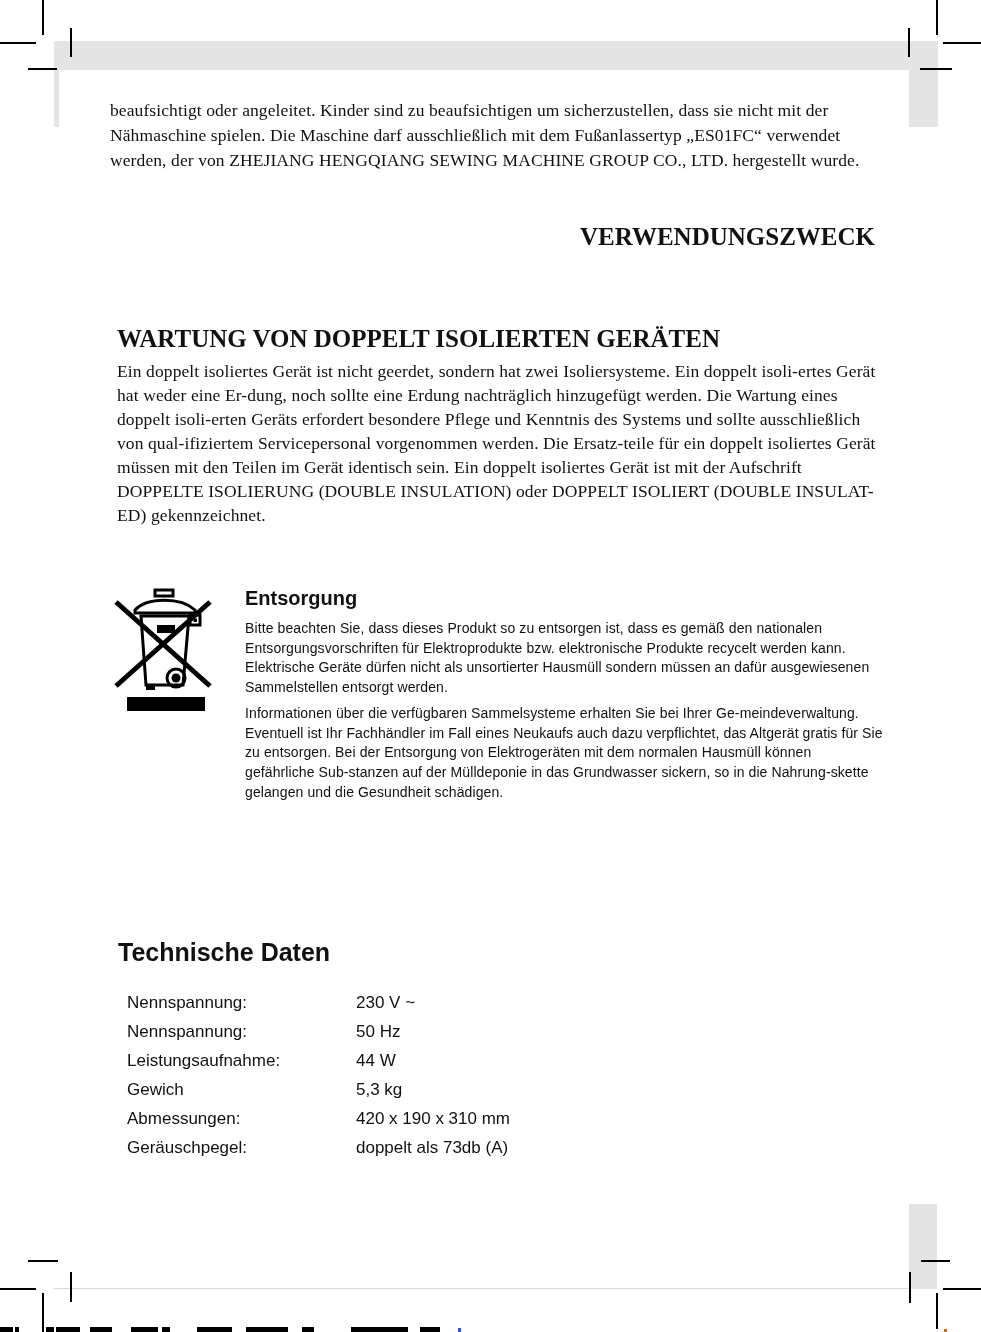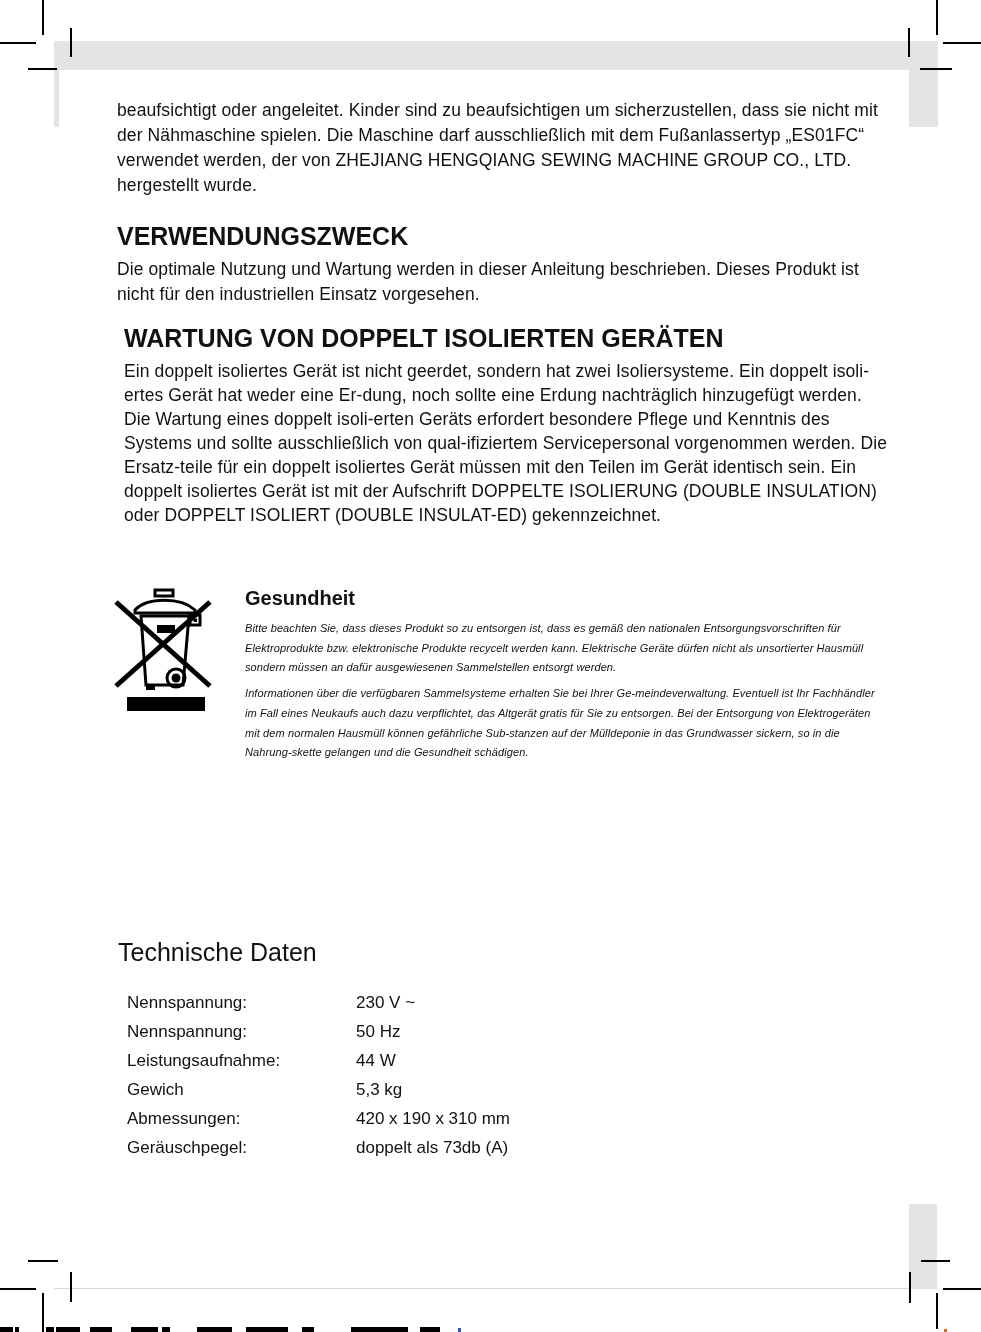--- a/index.html
+++ b/index.html
@@ -11,36 +11,36 @@
     color:#111111;
     overflow:hidden;
   }
   
   .gray { position:absolute; background:#e4e4e4; }
   .mark { position:absolute; background:#000000; }
   .hairline { position:absolute; background:#d9d9d9; height:1px; }
   .artifact { position:absolute; background:#000000; height:5px; }
 
   
-  .content { position:absolute; left:117px; width:765px; }
+  .content { position:absolute; left:110px; width:765px;font-family:Liberation Serif, serif; }
   p { margin:0; }
   .body-text { font-size:17.5px; line-height:25px; letter-spacing:0.1px; }
   .sec-head { font-size:25px; font-weight:bold; line-height:29px; margin:0; }
   .sec-body { font-size:17.5px; line-height:24px; letter-spacing:0.1px; margin-top:6px; }
 
   
   .disposal-icon-wrap { position:absolute; left:113px; top:586px; width:100px; }
   .weee-bar { margin:3px 0 0 14px; width:78px; height:14px; background:#000; }
   .disposal-text { position:absolute; left:245px; top:586px; width:638px; }
   .disposal-head { font-size:20px; font-weight:bold; line-height:24px; margin:0 0 9px 0; }
-  .disposal-para { font-size:11px; line-height:19.7px; letter-spacing:0.1px;font-style:italic; }
+  .disposal-para { font-size:14px; line-height:19.7px; letter-spacing:0.1px; }
   .disposal-para + .disposal-para { margin-top:6px; }
 
   
-  .tech-head { position:absolute; left:118px; top:938px; font-size:25px; font-weight:normal; margin:0; }
+  .tech-head { position:absolute; left:118px; top:938px; font-size:25px; font-weight:bold; margin:0; }
   .tech-table { position:absolute; left:127px; top:988px; display:grid; grid-template-columns:229px auto; font-size:17px; line-height:29px; }
 </style>
 </head>
 <body>
 
 <div class="page">
 
   <div class="gray" style="left:54px; top:41px; width:884px; height:29px;"></div>
   <div class="gray" style="left:54px; top:70px; width:5px; height:57px;"></div>
   <div class="gray" style="left:909px; top:70px; width:29px; height:57px;"></div>
@@ -64,23 +64,22 @@
 
   <div class="mark" style="left:921px; top:1260px; width:29px; height:2px;"></div>
   <div class="mark" style="left:909px; top:1272px; width:2px; height:31px;"></div>
   <div class="mark" style="left:943px; top:1288px; width:38px; height:2px;"></div>
   <div class="mark" style="left:936px; top:1293px; width:2px; height:36px;"></div>
 
   <div class="content" style="top:98px;">
     <p class="body-text">beaufsichtigt oder angeleitet. Kinder sind zu beaufsichtigen um sicherzustellen, dass sie nicht mit der Nähmaschine spielen. Die Maschine darf ausschließlich mit dem Fußanlassertyp „ES01FC“ verwendet werden, der von ZHEJIANG HENGQIANG SEWING MACHINE GROUP CO., LTD. hergestellt wurde.</p>
   </div>
 
-  <div class="content" style="top:222px;">
+  <div class="content" style="top:222px;text-align:right;">
     <h2 class="sec-head">VERWENDUNGSZWECK</h2>
-    <p class="sec-body" style="line-height:25px;">Die optimale Nutzung und Wartung werden in dieser Anleitung beschrieben. Dieses Produkt ist nicht für den industriellen Einsatz vorgesehen.</p>
   </div>
 
   <div class="content" style="top:324px;margin-left:7px;">
     <h2 class="sec-head">WARTUNG VON DOPPELT ISOLIERTEN GERÄTEN</h2>
     <p class="sec-body">Ein doppelt isoliertes Gerät ist nicht geerdet, sondern hat zwei Isoliersysteme. Ein doppelt isoli-ertes Gerät hat weder eine Er-dung, noch sollte eine Erdung nachträglich hinzugefügt werden. Die Wartung eines doppelt isoli-erten Geräts erfordert besondere Pflege und Kenntnis des Systems und sollte ausschließlich von qual-ifiziertem Servicepersonal vorgenommen werden. Die Ersatz-teile für ein doppelt isoliertes Gerät müssen mit den Teilen im Gerät identisch sein. Ein doppelt isoliertes Gerät ist mit der Aufschrift DOPPELTE ISOLIERUNG (DOUBLE INSULATION) oder DOPPELT ISOLIERT (DOUBLE INSULAT-ED) gekennzeichnet.</p>
   </div>
 
   <div class="disposal-icon-wrap">
     <svg width="100" height="104" viewBox="0 0 100 104">
       <g fill="none" stroke="#000" stroke-width="3">
@@ -96,21 +95,21 @@
       <rect x="80.5" y="32.5" width="3.5" height="3.5" fill="#000"></rect>
       <g stroke="#000" stroke-width="5">
         <line x1="3" y1="16" x2="97" y2="100"></line>
         <line x1="97" y1="16" x2="3" y2="100"></line>
       </g>
     </svg>
     <div class="weee-bar"></div>
   </div>
 
   <div class="disposal-text">
-    <h3 class="disposal-head">Gesundheit</h3>
+    <h3 class="disposal-head">Entsorgung</h3>
     <p class="disposal-para">Bitte beachten Sie, dass dieses Produkt so zu entsorgen ist, dass es gemäß den nationalen Entsorgungsvorschriften für Elektroprodukte bzw. elektronische Produkte recycelt werden kann. Elektrische Geräte dürfen nicht als unsortierter Hausmüll sondern müssen an dafür ausgewiesenen Sammelstellen entsorgt werden.</p>
     <p class="disposal-para">Informationen über die verfügbaren Sammelsysteme erhalten Sie bei Ihrer Ge-meindeverwaltung. Eventuell ist Ihr Fachhändler im Fall eines Neukaufs auch dazu verpflichtet, das Altgerät gratis für Sie zu entsorgen. Bei der Entsorgung von Elektrogeräten mit dem normalen Hausmüll können gefährliche Sub-stanzen auf der Mülldeponie in das Grundwasser sickern, so in die Nahrung-skette gelangen und die Gesundheit schädigen.</p>
   </div>
 
   <h2 class="tech-head">Technische Daten</h2>
   <div class="tech-table">
     <span>Nennspannung:</span>
     <span>230 V ~</span>
     <span>Nennspannung:</span>
     <span>50 Hz</span>

